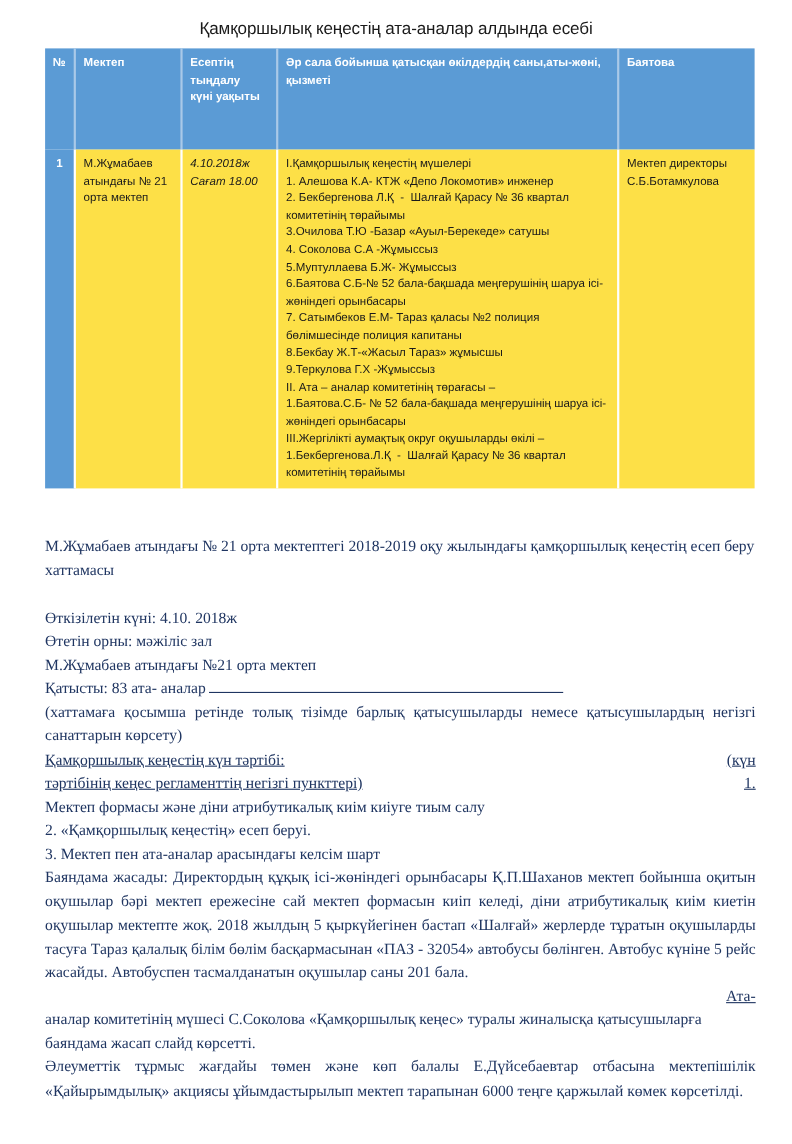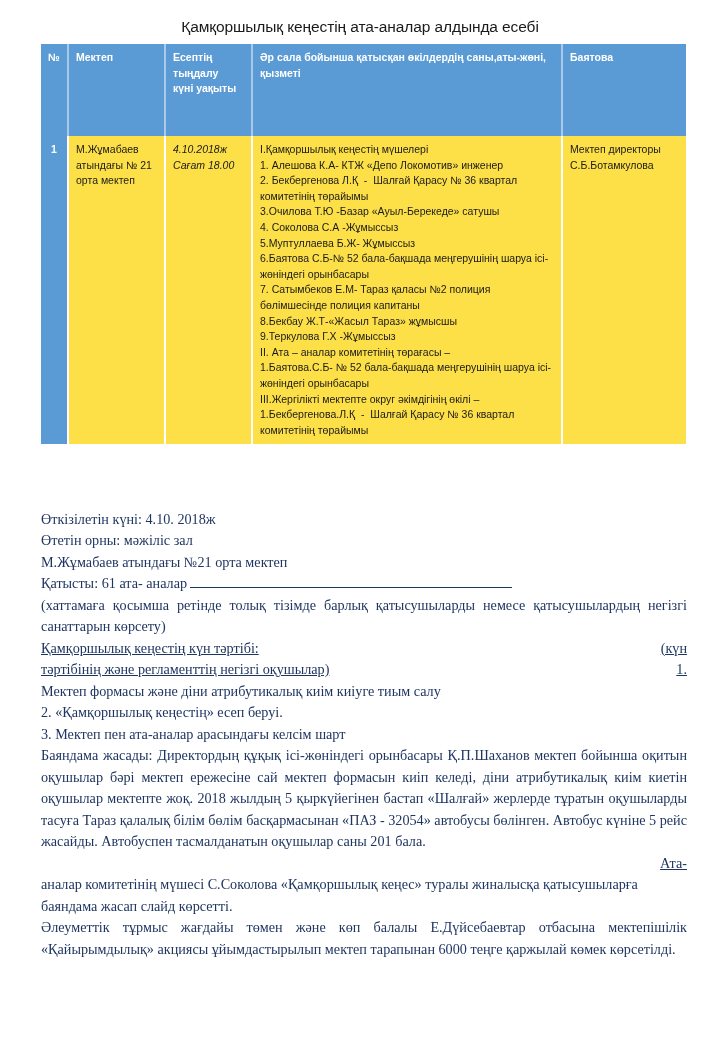--- a/index.html
+++ b/index.html
@@ -173,52 +173,53 @@
                 <div>2. Бекбергенова Л.Қ  -  Шалғай Қарасу № 36 квартал комитетінің төрайымы</div>
                 <div>3.Очилова Т.Ю -Базар «Ауыл-Берекеде» сатушы</div>
                 <div>4. Соколова С.А -Жұмыссыз</div>
                 <div>5.Муптуллаева Б.Ж- Жұмыссыз</div>
                 <div>6.Баятова С.Б-№ 52 бала-бақшада меңгерушінің шаруа ісі-жөніндегі орынбасары</div>
                 <div>7. Сатымбеков Е.М- Тараз қаласы №2 полиция бөлімшесінде полиция капитаны</div>
                 <div>8.Бекбау Ж.Т-«Жасыл Тараз» жұмысшы</div>
                 <div>9.Теркулова Г.Х -Жұмыссыз</div>
                 <div>II. Ата – аналар комитетінің төрағасы –</div>
                 <div>1.Баятова.С.Б- № 52 бала-бақшада меңгерушінің шаруа ісі-жөніндегі орынбасары</div>
-                <div>III.Жергілікті мектепте округ әкімдігінің өкілі –</div>
+                <div>III.Жергілікті аумақтық округ оқушыларды өкілі –</div>
                 <div>1.Бекбергенова.Л.Қ  -  Шалғай Қарасу № 36 квартал комитетінің төрайымы</div>
               </div>
           </td>
           <td>Мектеп директоры С.Б.Ботамкулова</td>
         </tr>
       </tbody>
     </table>
   </div>
 
   <div class="body-text">
 
+    <p class="nojust">М.Жұмабаев атындағы № 21 орта мектептегі 2018-2019 оқу жылындағы қамқоршылық кеңестің есеп беру хаттамасы</p>
 
     <div class="spacer"></div>
 
     <p class="nojust">Өткізілетін күні: 4.10. 2018ж</p>
     <p class="nojust">Өтетін орны: мәжіліс зал</p>
     <p class="nojust">М.Жұмабаев атындағы №21 орта мектеп</p>
 
     <p class="nojust">
-      <span>Қатысты: 61 ата- аналар</span><span class="fill-line"></span>
+      <span>Қатысты: 83 ата- аналар</span><span class="fill-line"></span>
     </p>
 
     <p>(хаттамаға қосымша ретінде толық тізімде барлық қатысушыларды немесе қатысушылардың негізгі санаттарын көрсету)</p>
 
     <div class="split-row">
       <span>Қамқоршылық кеңестің күн тәртібі:</span>
       <span class="right">(күн</span>
     </div>
 
     <div class="split-row">
-      <span>тәртібінің және регламенттің негізгі оқушылар)</span>
+      <span>тәртібінің кеңес регламенттің негізгі пункттері)</span>
       <span class="right">1.</span>
     </div>
 
     <p class="nojust">Мектеп формасы және діни атрибутикалық киім киіуге тиым салу</p>
     <p class="nojust">2. «Қамқоршылық кеңестің» есеп беруі.</p>
     <p class="nojust">3. Мектеп пен ата-аналар арасындағы келсім шарт</p>
 
     <p>
       <span>Баяндама жасады: Директордың құқық ісі-жөніндегі орынбасары Қ.П.Шаханов мектеп бойынша оқитын оқушылар бәрі мектеп ережесіне сай мектеп формасын киіп келеді, діни атрибутикалық киім киетін оқушылар мектепте жоқ. 2018 жылдың 5 қыркүйегінен бастап «Шалғай» жерлерде тұратын оқушыларды тасуға  Тараз қалалық білім бөлім  басқармасынан «ПАЗ -  32054»  автобусы бөлінген. Автобус күніне 5 рейс жасайды. Автобуспен тасмалданатын оқушылар саны 201 бала.</span>
     </p>

